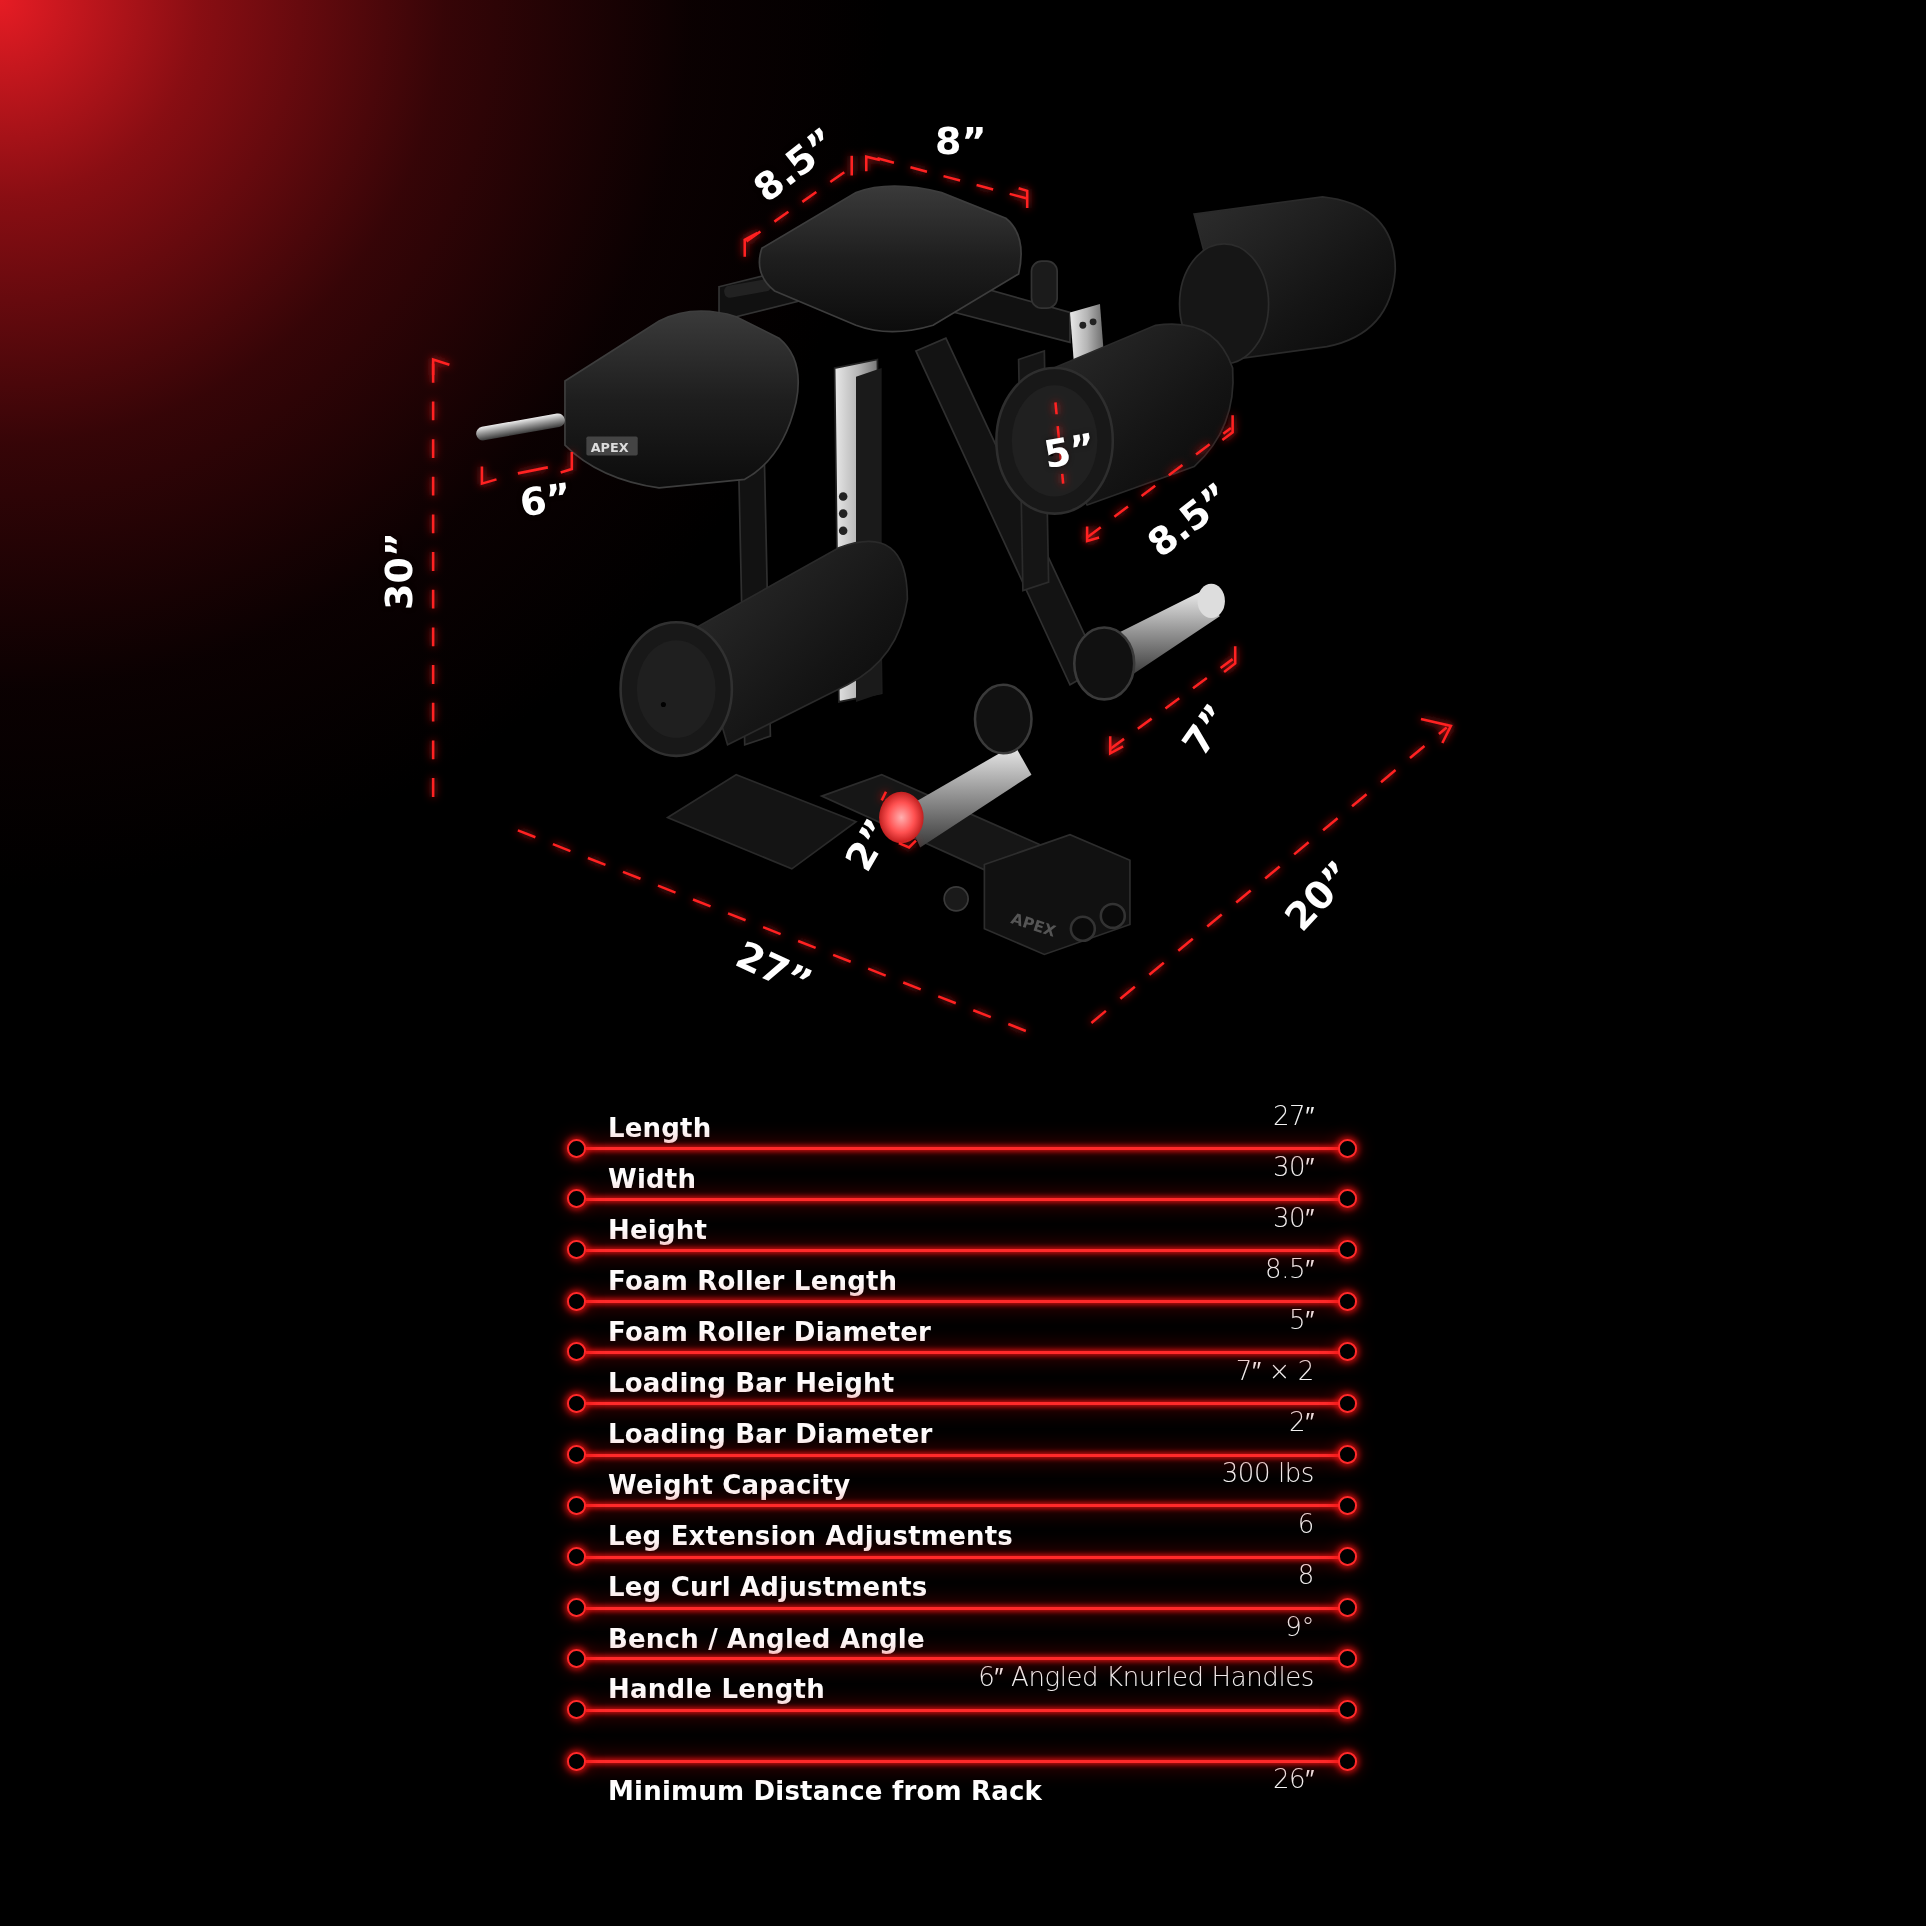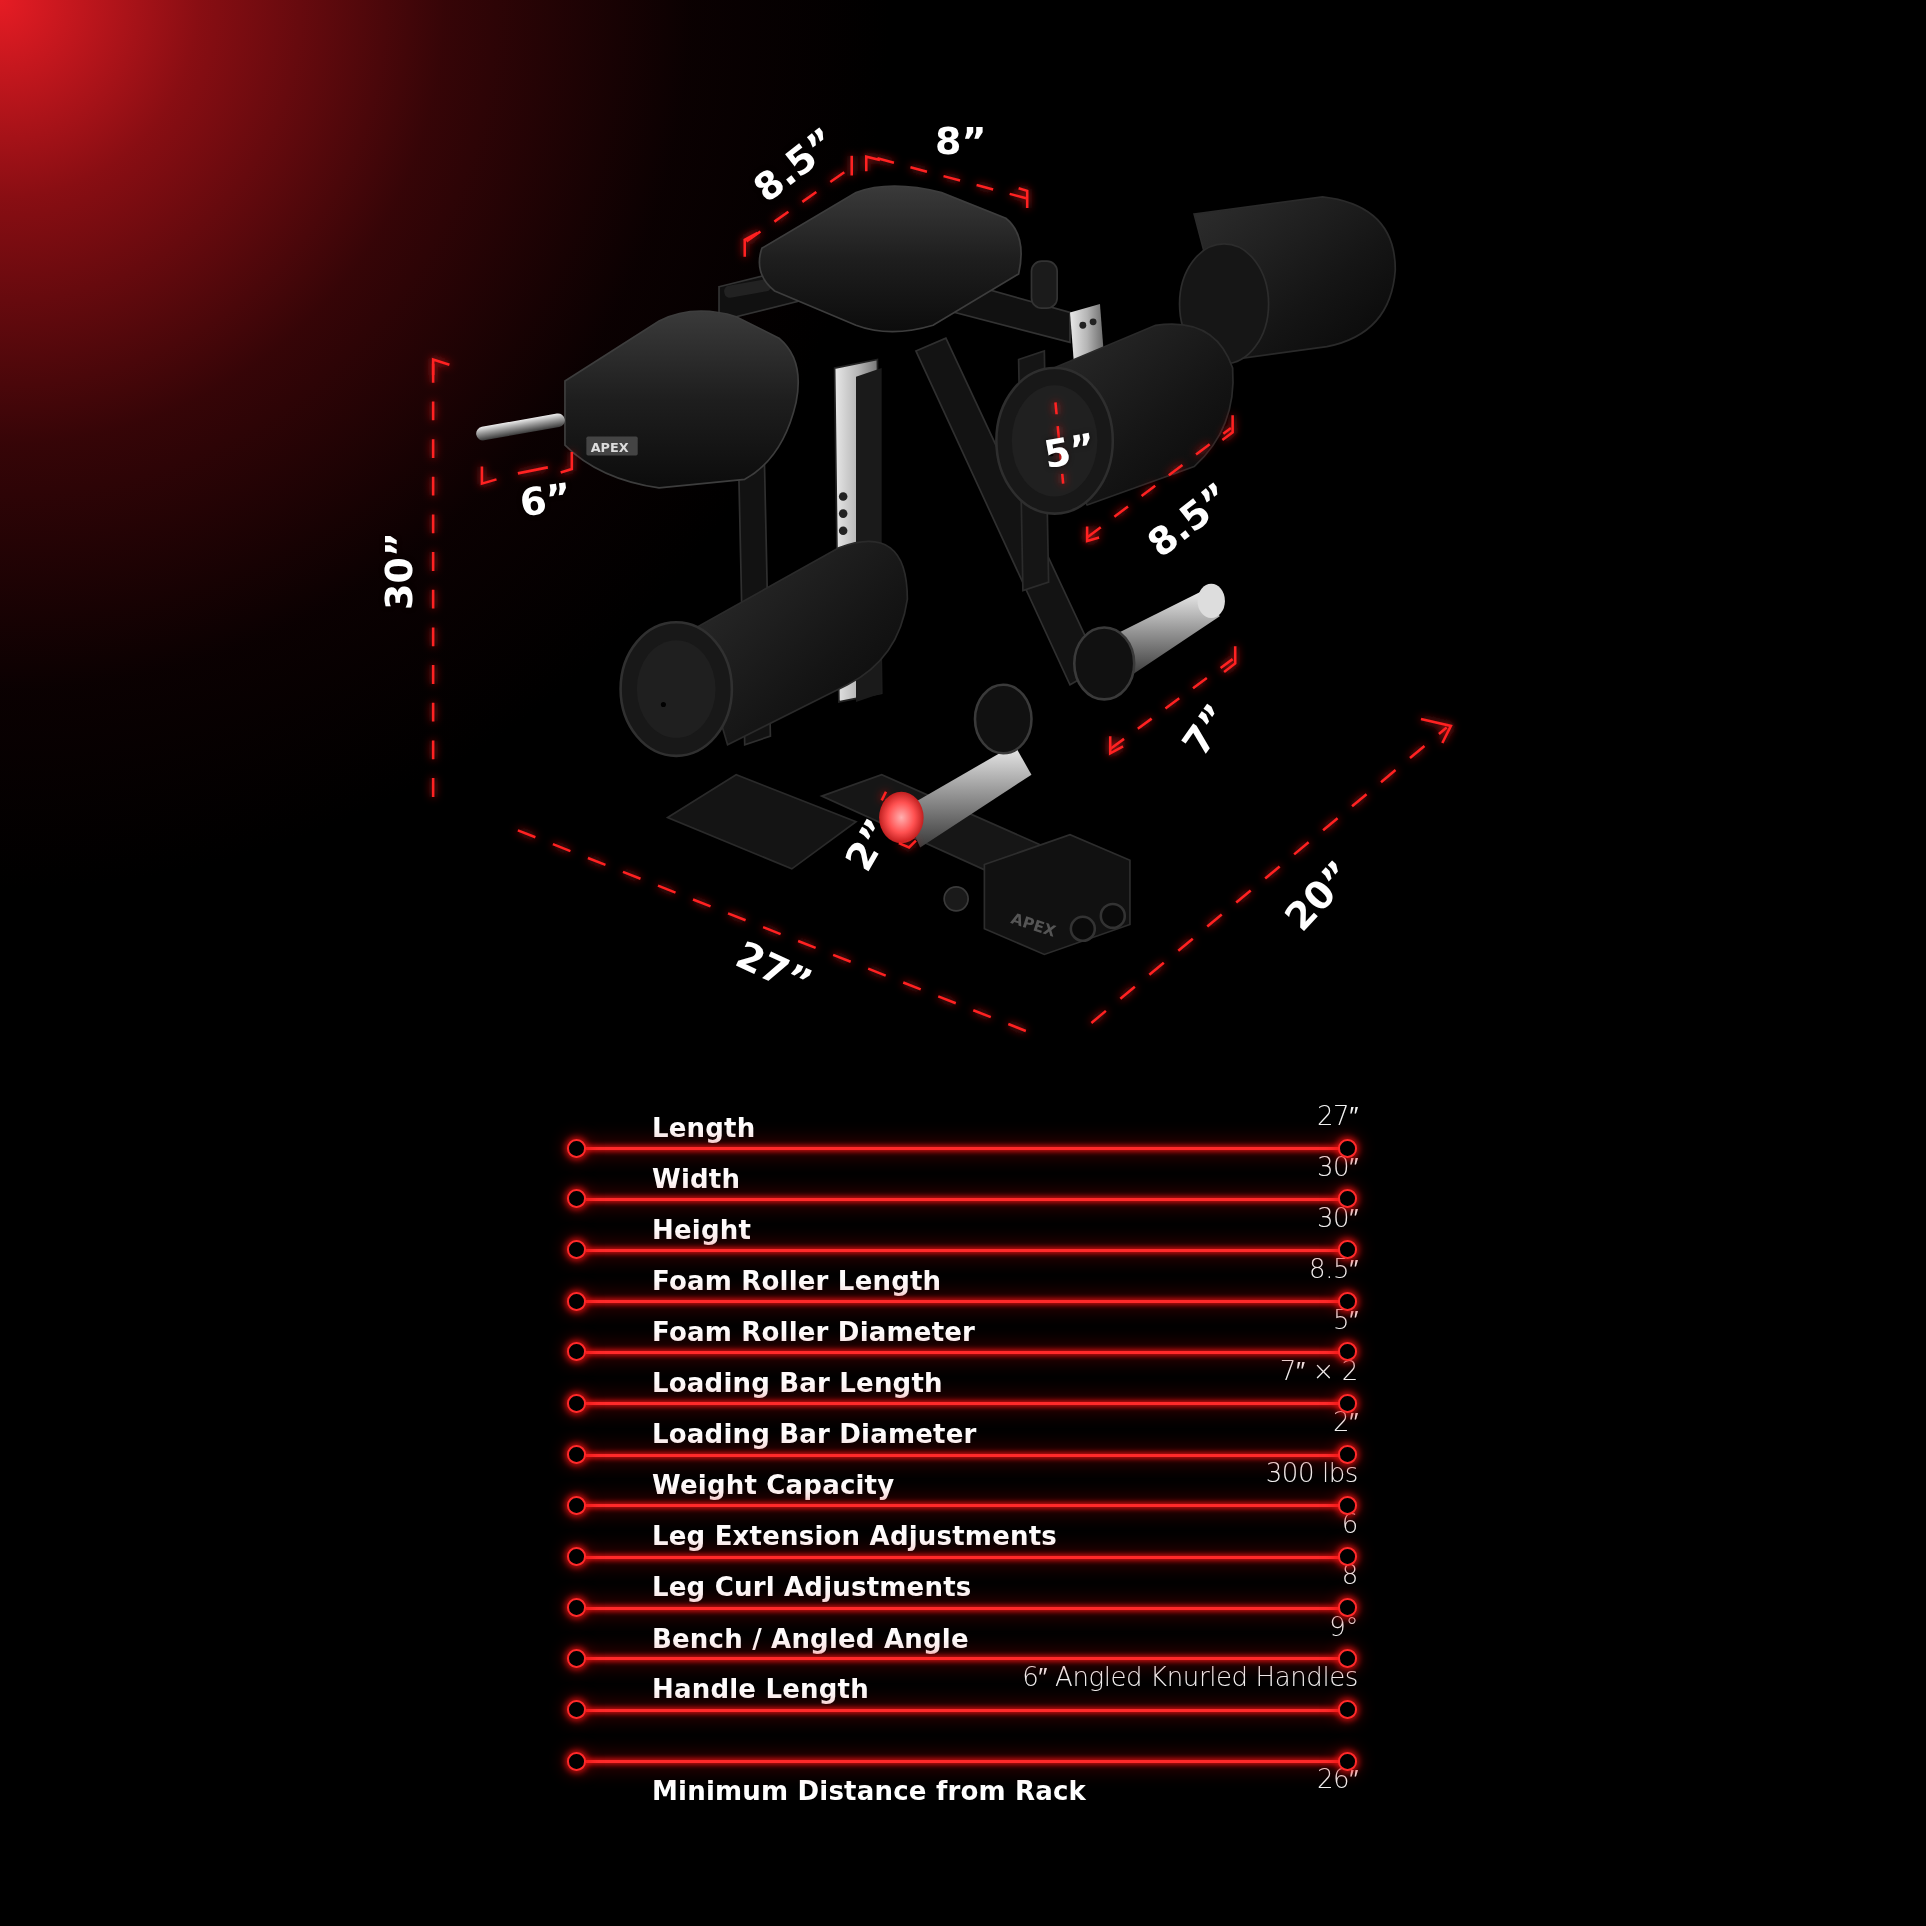--- a/index.html
+++ b/index.html
@@ -12,21 +12,21 @@
   }
   
   #product { position:absolute; left:0; top:0; width:1926px; height:1070px; }
   .dim-label {
     position:absolute; color:#fff; font-family:"DejaVu Sans", sans-serif;
     font-weight:600; font-size:38px; line-height:1; white-space:nowrap;
     transform-origin:center center; text-shadow:0 0 5.1px rgba(0,0,0,0.6);
   }
   
   #spec-table { position:absolute; left:0; top:0; width:1926px; height:1926px; pointer-events:none; }
-  .spec-row { position:absolute; left:608px; width:706px; height:38px; pointer-events:auto;margin-left:44px; }
+  .spec-row { position:absolute; left:608px; width:706px; height:38px; pointer-events:auto; }
   .spec-label {
     position:absolute; left:0; bottom:0; color:#fff;
     font-family:"DejaVu Sans", sans-serif; font-weight:600; font-size:26px;
     letter-spacing:0.2px; line-height:1; white-space:nowrap;
   }
   .spec-value {
     position:absolute; right:0; bottom:12px; color:#f2f2f2;
     font-family:"DejaVu Sans", sans-serif; font-weight:300; font-size:26px;
     line-height:1; white-space:nowrap; letter-spacing:-0.4px;
   }
@@ -213,21 +213,21 @@
     </div>
     <div class="spec-row" style="top:1256px;">
       <span class="spec-label">Foam Roller Length</span>
       <span class="spec-value">8.5″</span>
     </div>
     <div class="spec-row" style="top:1307px;">
       <span class="spec-label">Foam Roller Diameter</span>
       <span class="spec-value">5″</span>
     </div>
     <div class="spec-row" style="top:1358px;">
-      <span class="spec-label">Loading Bar Length</span>
+      <span class="spec-label">Loading Bar Height</span>
       <span class="spec-value">7″ × 2</span>
     </div>
     <div class="spec-row" style="top:1409px;">
       <span class="spec-label">Loading Bar Diameter</span>
       <span class="spec-value">2″</span>
     </div>
     <div class="spec-row" style="top:1460px;">
       <span class="spec-label">Weight Capacity</span>
       <span class="spec-value">300 lbs</span>
     </div>

